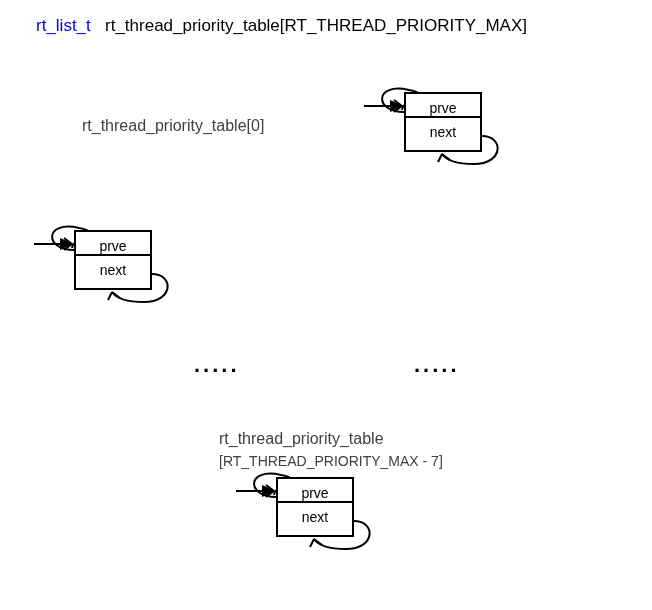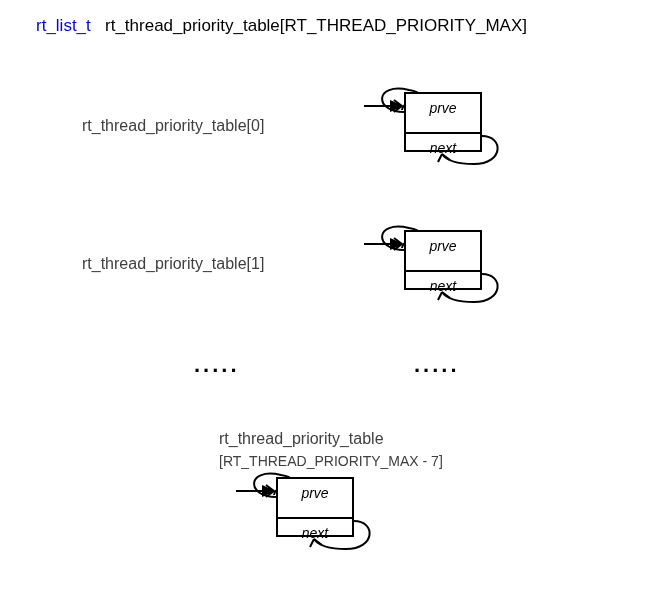--- a/index.html
+++ b/index.html
@@ -56,26 +56,25 @@
     .node-box {
       position: absolute;
       left: 50px;
       top: 6px;
       width: 78px;
       height: 60px;
       border: 2px solid #000;
       background: #fff;
     }
     .node-cell {
-      height: 40px;
+      height: 24px;
       line-height: 28px;
       text-align: center;
       font-family: 'Comic Sans MS', cursive, sans-serif;
       font-size: 14px;
-      font-style: italic;
       border-bottom: 2px solid #000;
     }
     .node-cell:last-child {
       border-bottom: none;
     }
     .dots-row {
       display: flex;
       margin-bottom: 50px;
       margin-top: -10px;
     }
@@ -132,23 +131,20 @@
       <path d="M 88 68 L 84 76 M 88 68 L 96 74" stroke="#000" stroke-width="2" fill="none"></path>
     </svg>
     <div class="node-box">
       <div class="node-cell">prve</div>
       <div class="node-cell">next</div>
     </div>
   </div>
 </div>
 
 <div class="row">
-  <div class="label-area">
-    <span>rt_thread_priority_table[1]</span>
-  </div>
   <div class="node-area">
     <svg class="arrows">
       <defs>
         <marker id="ah1" markerWidth="8" markerHeight="8" refX="6" refY="3" orient="auto">
           <path d="M0,0 L7,3 L0,6 Z" fill="#000"></path>
         </marker>
       </defs>
       <path d="M 50 20 C 20 20, 20 -10, 55 -2 C 80 2, 48 8, 48 18" fill="none" stroke="#000" stroke-width="2" transform="translate(0,6)"></path>
       <path d="M 50 20 L 42 14 M 50 20 L 42 26" stroke="#000" stroke-width="2" fill="none" transform="translate(-2,0)"></path>
       <path d="M 10 20 L 48 20" stroke="#000" stroke-width="2" fill="none" marker-end="url(#ah1)"></path>

